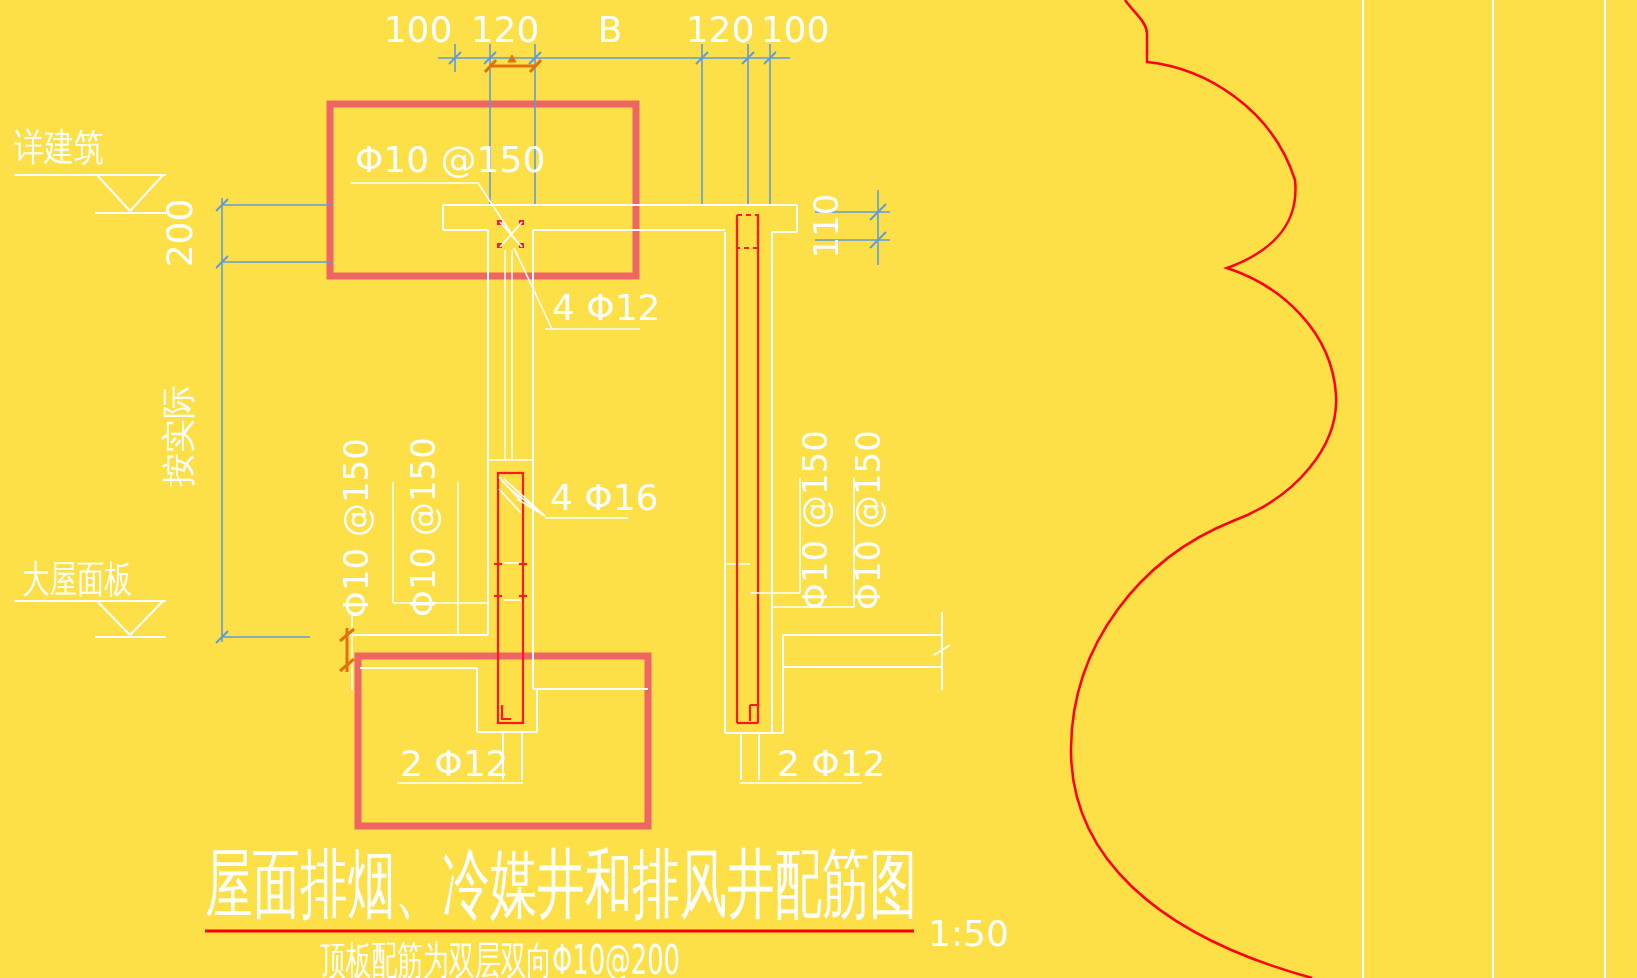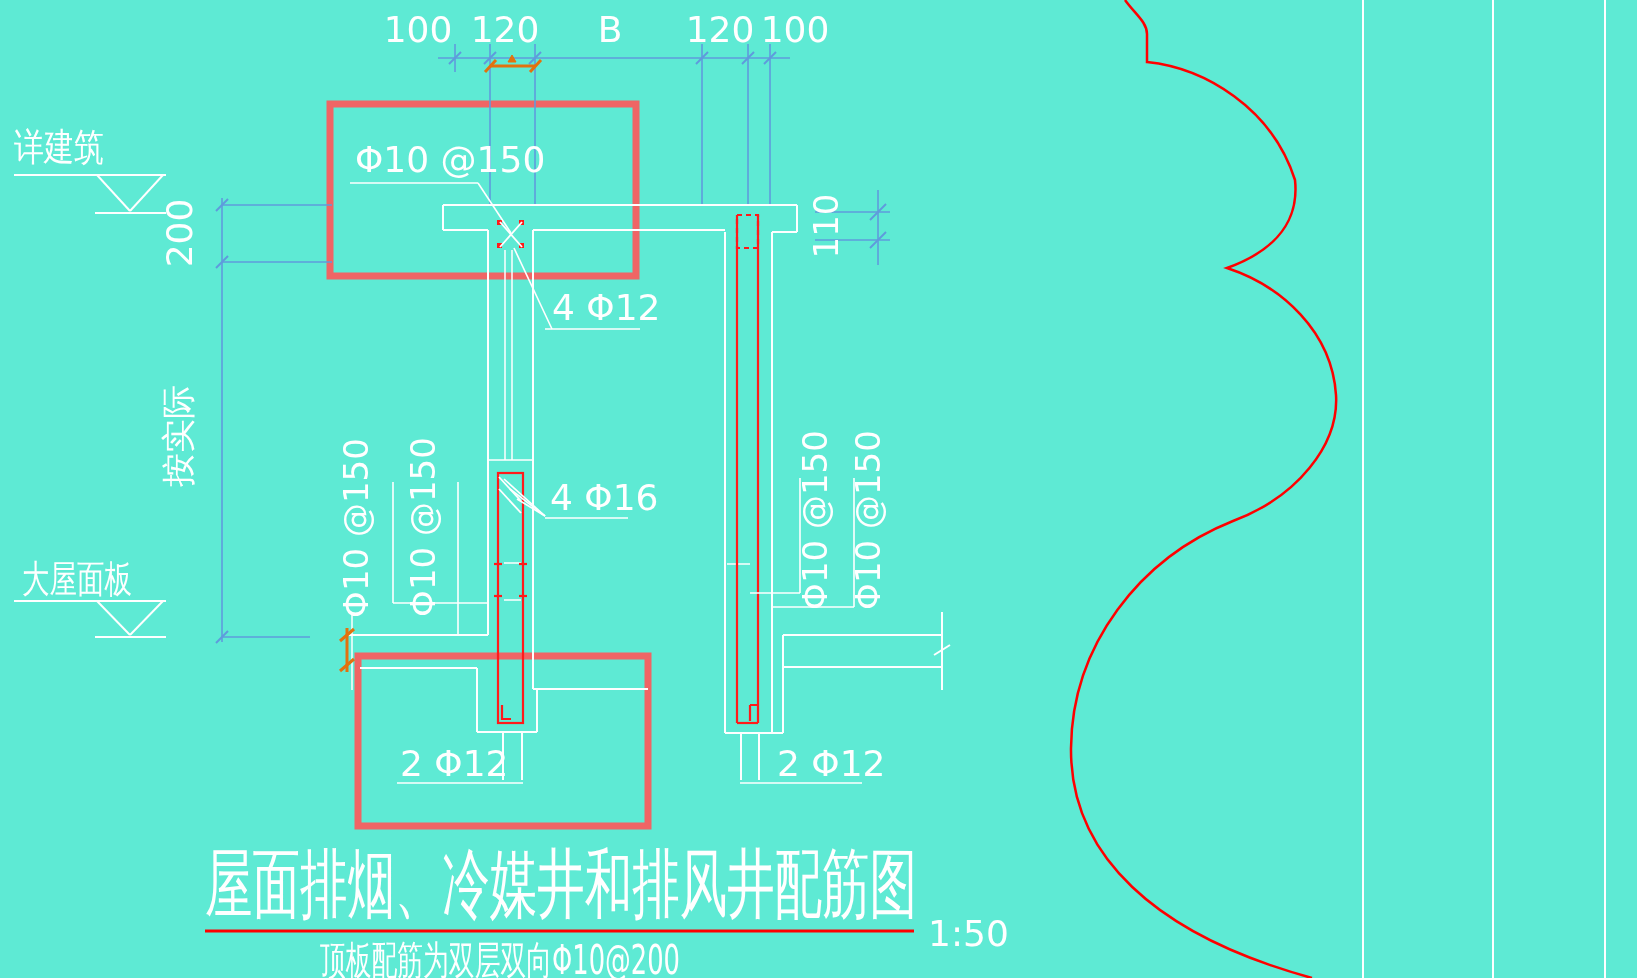--- a/index.html
+++ b/index.html
@@ -1,16 +1,16 @@
 <!DOCTYPE html>
 <html><head>
 <meta charset="utf-8">
 <style>
   html,body{margin:0;padding:0;background:#000;}
-  .stage{position:relative;width:1637px;height:978px;background:#5eead4;overflow:hidden;
+  .stage{position:relative;width:1637px;height:978px;background:#fde047;overflow:hidden;
          font-family:"DejaVu Sans","Liberation Sans",sans-serif;}
   svg text{font-family:"DejaVu Sans","Liberation Sans",sans-serif;}
 </style>
 </head>
 <body>
 
 <div class="stage">
 <svg width="1637" height="978" viewBox="0 0 1637 978">
 
   <g stroke="#ffffff" stroke-width="2">

